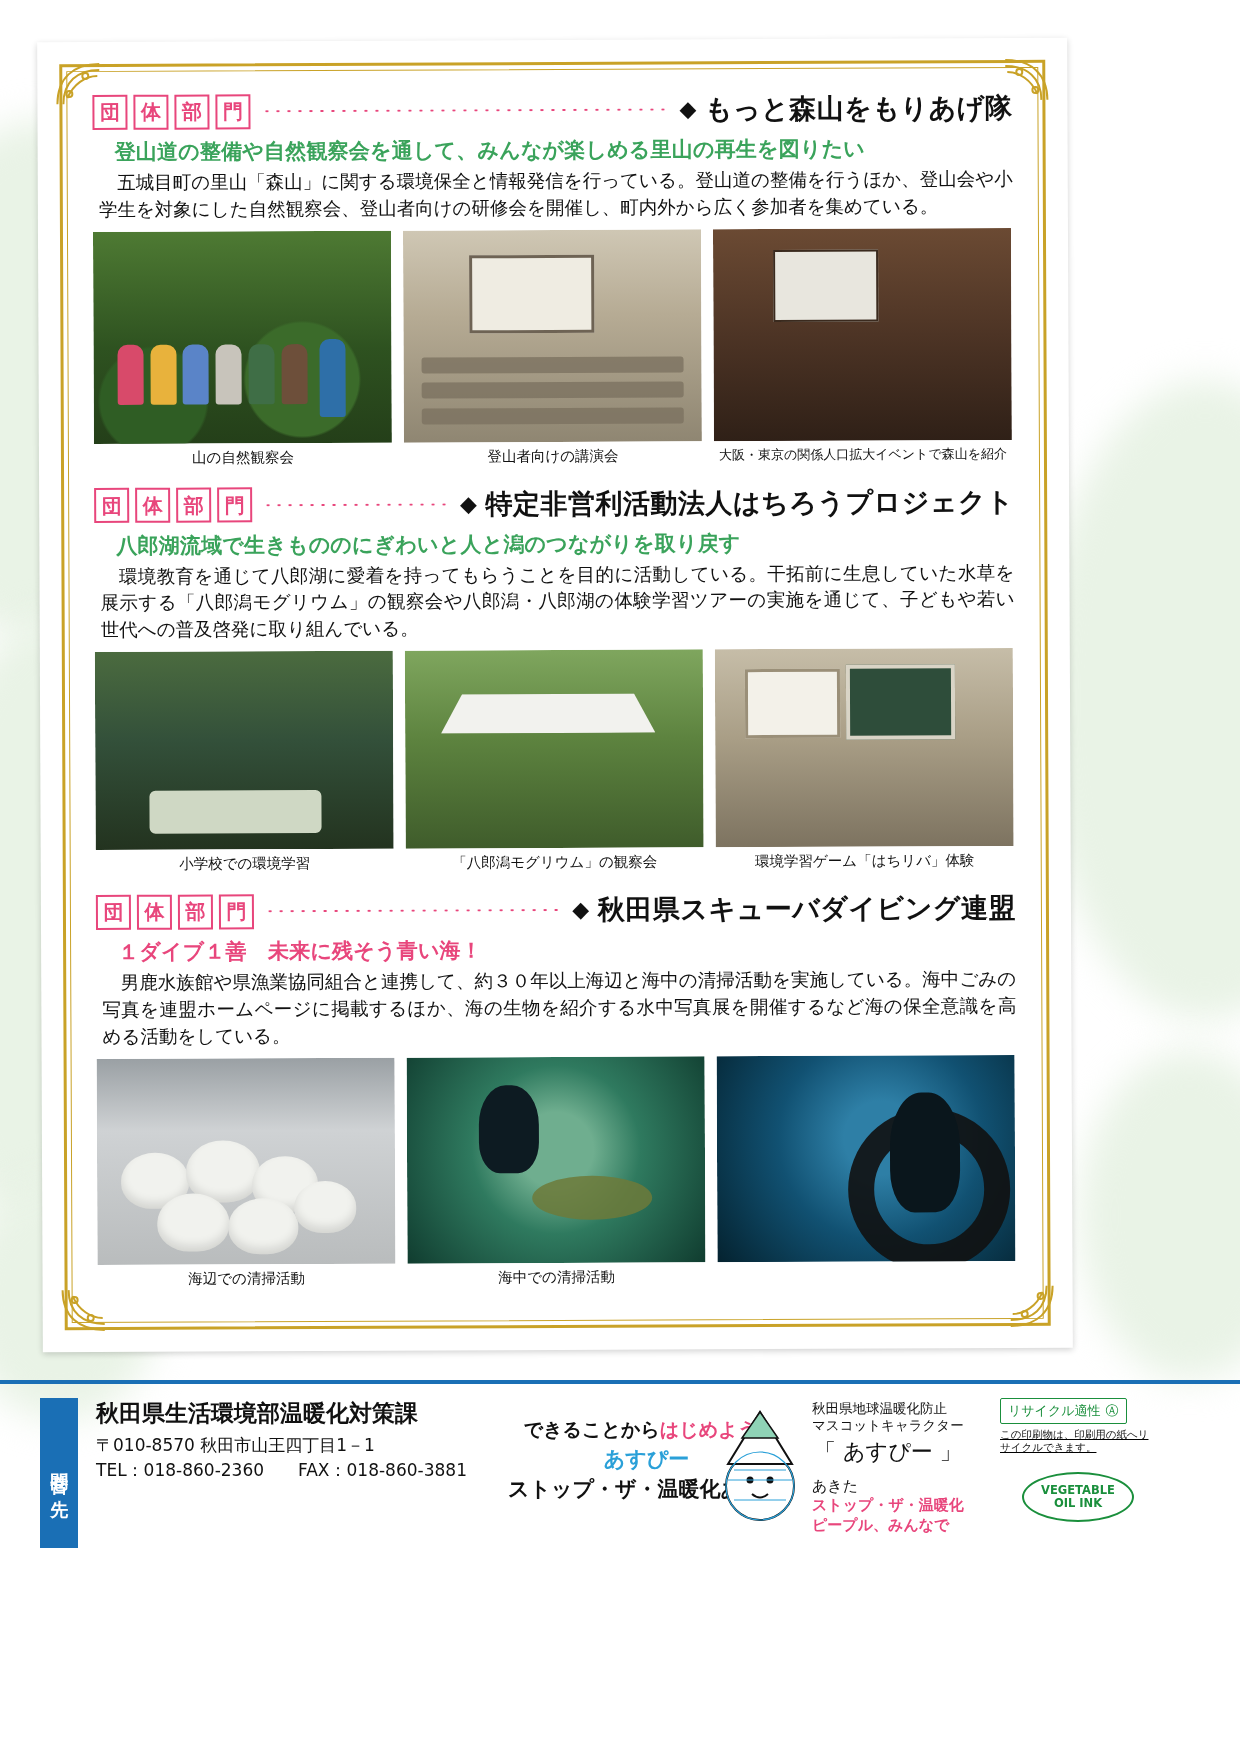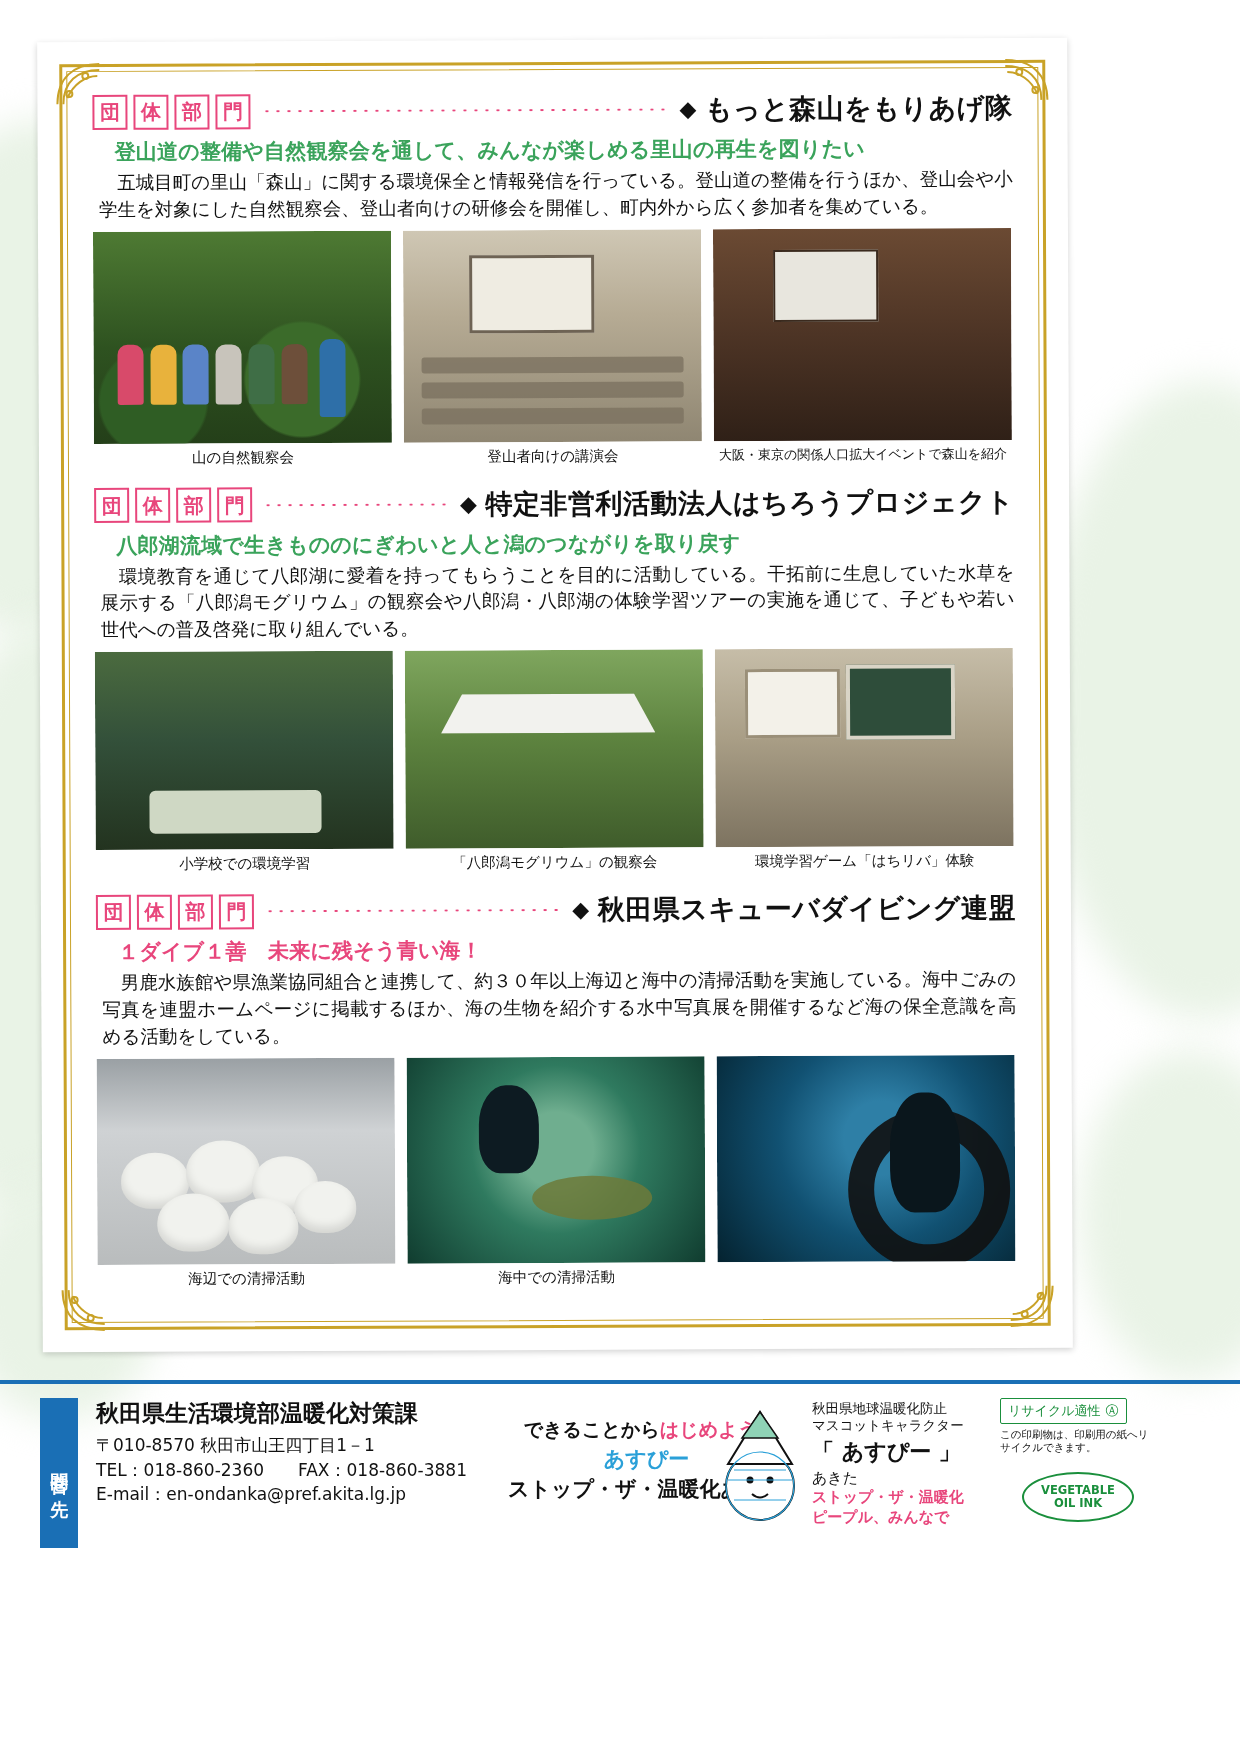--- a/index.html
+++ b/index.html
@@ -129,24 +129,24 @@
   .addr .dept{font-size:23px;font-weight:bold;margin-bottom:4px;}
   .addr .ln{font-size:17px;line-height:1.45;}
   .slogan{position:absolute;left:508px;top:22px;text-align:center;font-family:"DejaVu Sans", sans-serif;}
   .slogan .l1{font-size:19px;font-weight:bold;color:#111;margin-top:15px;}
   .slogan .l1 em{font-style:normal;color:#e8467c;}
   .slogan .l2{font-size:21px;font-weight:bold;color:#2aa0d8;margin:2px 0;}
   .slogan .l3{font-size:21px;font-weight:bold;color:#111;}
   .mascot{position:absolute;left:712px;top:14px;width:96px;height:130px;}
   .mtext{position:absolute;left:812px;top:20px;font-family:"DejaVu Sans", sans-serif;}
   .mtext .t1{font-size:13.5px;line-height:1.25;color:#111;}
-  .mtext .t2{font-size:22px;font-weight:bold;color:#111;margin:3px 0 2px;}
+  .mtext .t2{font-size:22px;font-weight:normal;color:#111;margin:3px 0 10px;text-align:center;}
   .mtext .t3{font-size:15px;color:#111;line-height:1.3;}
   .mtext .t3 b{color:#e8467c;}
-  .recycle{position:absolute;left:1000px;top:18px;font-family:"DejaVu Sans", sans-serif;}
+  .recycle{position:absolute;left:1000px;top:18px;font-family:"DejaVu Sans", sans-serif;text-decoration:underline;}
   .rcbox{border:1.5px solid #1a8f3c;color:#1a8f3c;font-size:13px;padding:3px 7px;display:inline-flex;align-items:center;gap:5px;border-radius:2px;}
   .rcnote{font-size:10.5px;color:#111;line-height:1.25;margin-top:4px;width:150px;}
   .veg{position:absolute;left:1022px;top:92px;width:108px;height:46px;border:2px solid #1a8f3c;border-radius:50%;
        display:flex;flex-direction:column;align-items:center;justify-content:center;color:#1a8f3c;
        font-size:11.5px;font-weight:bold;line-height:1.1;font-family:"DejaVu Sans", sans-serif;}
 </style>
 </head>
 <body>
 
 <div class="bg-blob b1"></div>
@@ -364,21 +364,20 @@
     <div class="footrule"></div>
 
     <div class="tabbox">
       <span>問合せ先</span>
     </div>
 
     <div class="addr">
       <div class="dept">秋田県生活環境部温暖化対策課</div>
       <div class="ln">〒010-8570 秋田市山王四丁目1－1</div>
       <div class="ln">TEL：018-860-2360　　FAX：018-860-3881</div>
-      <div class="ln">E-mail：en-ondanka@pref.akita.lg.jp</div>
     </div>
 
     <div class="slogan">
       <div class="l1">
         <span>できることから</span><em>はじめよう♪</em>
       </div>
       <div class="l2">あすぴー</div>
       <div class="l3">ストップ・ザ・温暖化あきた</div>
     </div>
 

